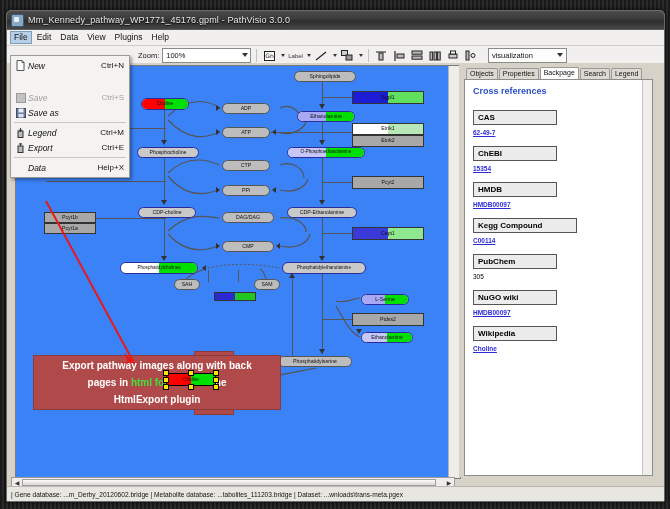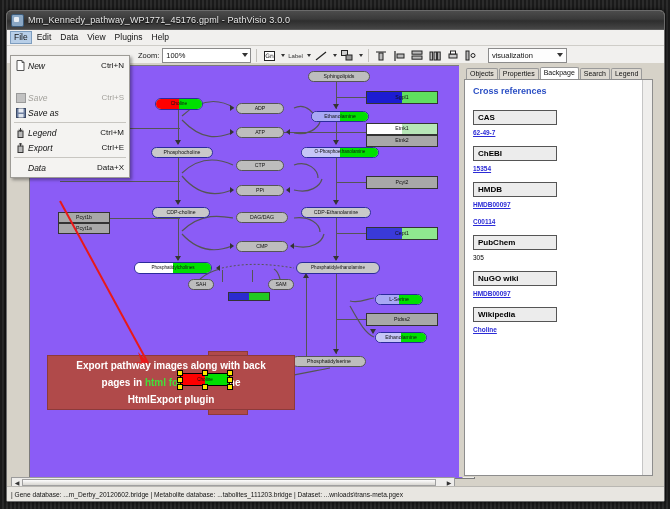--- a/index.html
+++ b/index.html
@@ -118,22 +118,22 @@
   .fm-sep{height:1px;background:#c8c6c1;margin:2px 3px;}
   .fm-highlight{
     border:1.5px solid #e8191a;margin:0 1px;height:14px;box-sizing:border-box;
   }
   
   .body-area{
     position:absolute;left:0;top:52px;right:0;bottom:0;
     background:#d6d2c8;
   }
   .canvas-wrap{
-    position:absolute;left:22px;top:2px;width:444px;height:412px;
-    background:#8b5cf6;border:1px solid #7b7b7b;overflow:hidden;
+    position:absolute;left:8px;top:2px;width:444px;height:412px;
+    background:#3b82f6;border:1px solid #7b7b7b;overflow:hidden;
   }
   .canvas{position:absolute;inset:0;}
   
   .node{
     position:absolute;box-sizing:border-box;
     display:flex;align-items:center;justify-content:center;
     font-size:5.2px;color:#111;text-align:center;line-height:1;
     white-space:nowrap;
   }
   .metab{
@@ -413,21 +413,21 @@
       <span class="fm-label">Export</span>
       <span class="fm-key">Ctrl+E</span>
     </div>
 
     <div class="fm-sep"></div>
 
 
     <div class="fm-row">
       <span class="fm-ico"></span>
       <span class="fm-label">Data</span>
-      <span class="fm-key">Data+X</span>
+      <span class="fm-key">Help+X</span>
     </div>
 
   </div>
 
   <div class="body-area">
 
     <div class="canvas-wrap">
       <div class="canvas">
 
         <div class="edge vline" style="left:148px;top:44px;height:34px;"></div>
@@ -688,20 +688,21 @@
 
           <div class="xref-box">CAS</div>
           <a class="xref-link" href="#">62-49-7</a>
 
           <div class="xref-box">ChEBI</div>
           <a class="xref-link" href="#">15354</a>
 
           <div class="xref-box">HMDB</div>
           <a class="xref-link" href="#">HMDB00097</a>
 
+          <div class="xref-box" style="width:104px;">Kegg Compound</div>
           <a class="xref-link" href="#">C00114</a>
 
           <div class="xref-box">PubChem</div>
           <span class="xref-plain">305</span>
 
           <div class="xref-box">NuGO wiki</div>
           <a class="xref-link" href="#">HMDB00097</a>
 
           <div class="xref-box">Wikipedia</div>
           <a class="xref-link" href="#">Choline</a>

